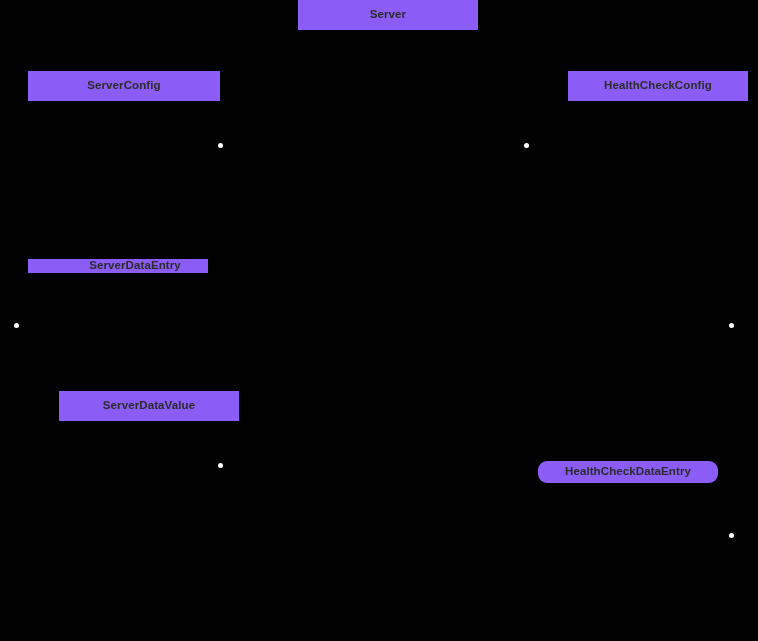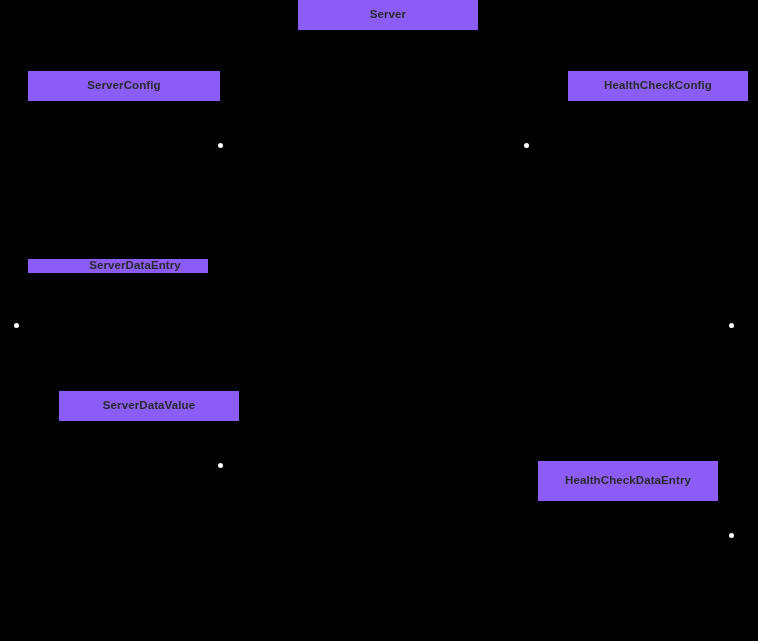--- a/index.html
+++ b/index.html
@@ -66,21 +66,21 @@
 
   <div class="class-box" style="left:28px; top:259px; width:180px; height:14px;padding-left:34px;">
     <span class="class-box-label">ServerDataEntry</span>
   </div>
 
 
   <div class="class-box" style="left:28px; top:391px; width:180px; height:30px;margin-left:31px;">
     <span class="class-box-label">ServerDataValue</span>
   </div>
 
-  <div class="class-box" style="left:538px; top:461px; width:180px; height:40px;">
+  <div class="class-box" style="left:538px; top:461px; width:180px; height:22px;border-radius:9px;">
     <span class="class-box-label">HealthCheckDataEntry</span>
   </div>
 
   <div class="assoc-marker" style="left:217.5px; top:142.5px;"></div>
   <div class="assoc-marker" style="left:523.5px; top:142.5px;"></div>
   <div class="assoc-marker" style="left:13.5px; top:322.5px;"></div>
   <div class="assoc-marker" style="left:728.5px; top:322.5px;"></div>
   <div class="assoc-marker" style="left:217.5px; top:462.5px;"></div>
   <div class="assoc-marker" style="left:728.5px; top:532.5px;"></div>
 

